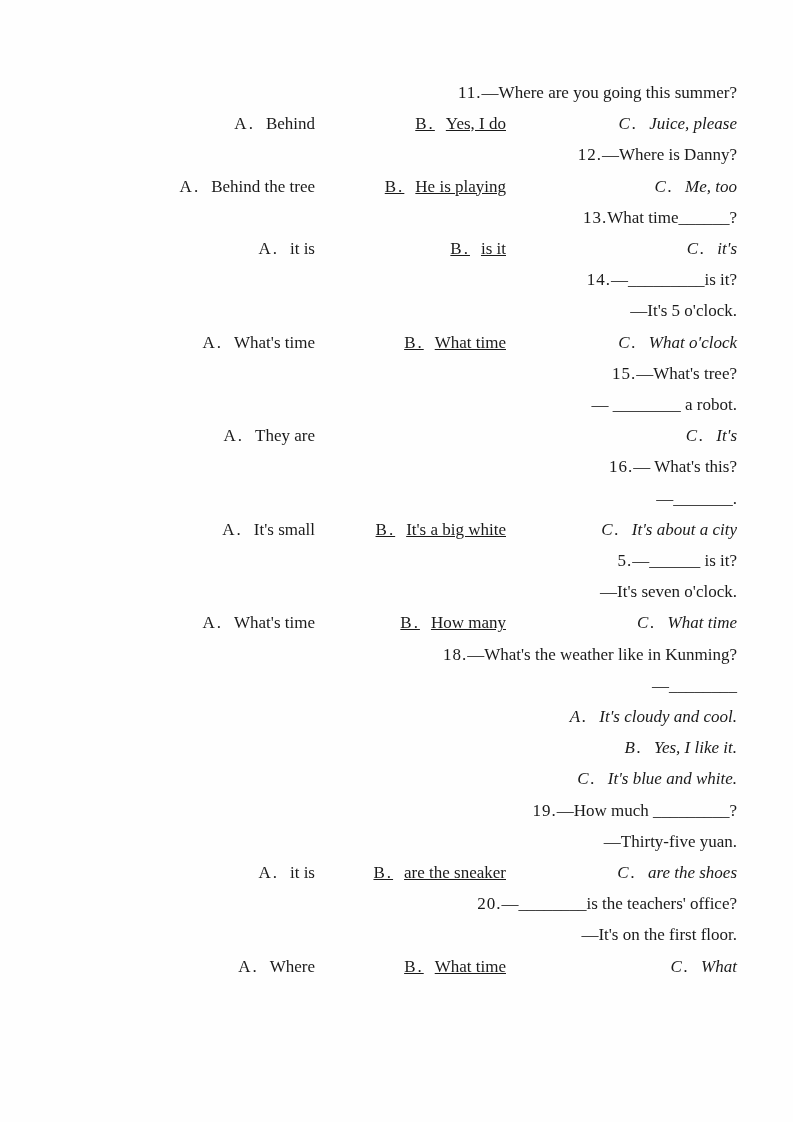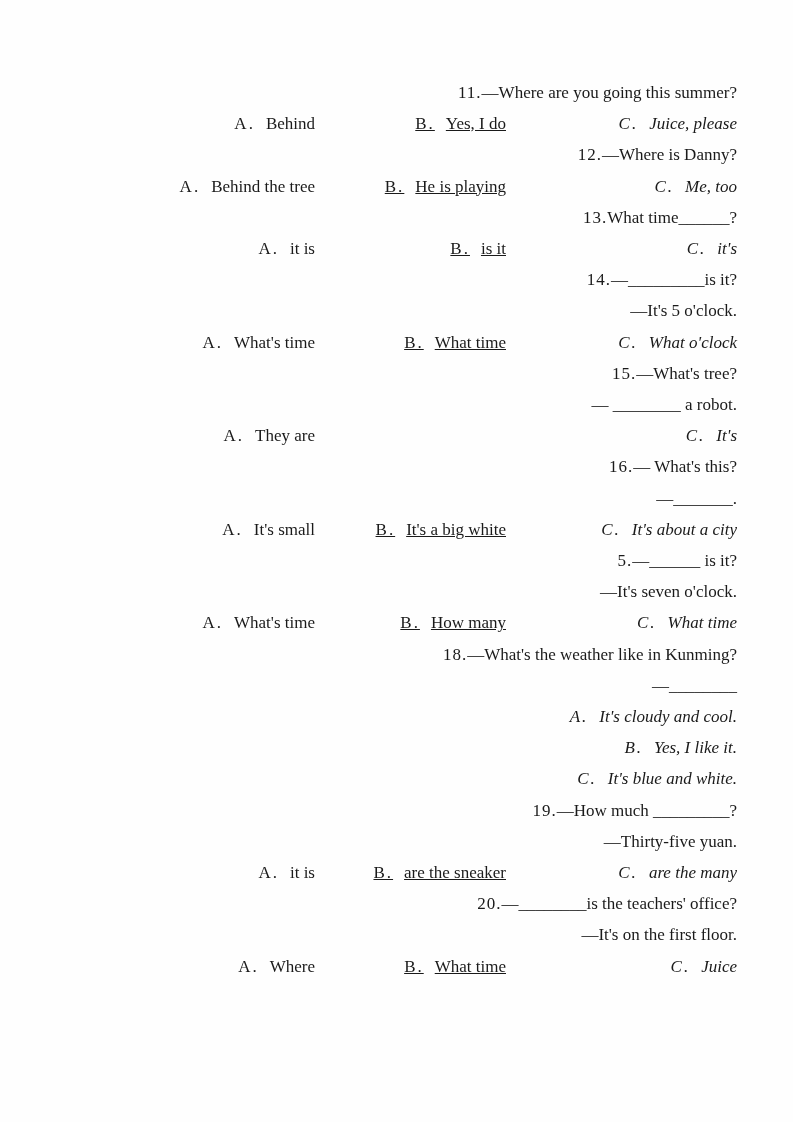--- a/index.html
+++ b/index.html
@@ -129,27 +129,27 @@
       <div class="line"><span class="letter">C.</span><span class="opt-text">It's blue and white.</span></div>
     </div>
   </div>
 
   <div class="q">
     <div class="line prompt-line"><span class="qnum">19.</span><span class="prompt">—How much _________?</span></div>
     <div class="line reply-line">—Thirty-five yuan.</div>
     <div class="line options-row">
       <span class="opt opt-a"><span class="letter">A.</span><span class="opt-text">it is</span></span>
       <span class="opt opt-b"><span class="letter">B.</span><span class="opt-text">are the sneaker</span></span>
-      <span class="opt opt-c"><span class="letter">C.</span><span class="opt-text">are the many</span></span>
+      <span class="opt opt-c"><span class="letter">C.</span><span class="opt-text">are the shoes</span></span>
     </div>
   </div>
 
   <div class="q">
     <div class="line prompt-line"><span class="qnum">20.</span><span class="prompt">—________is the teachers' office?</span></div>
     <div class="line reply-line">—It's on the first floor.</div>
     <div class="line options-row">
       <span class="opt opt-a"><span class="letter">A.</span><span class="opt-text">Where</span></span>
       <span class="opt opt-b"><span class="letter">B.</span><span class="opt-text">What time</span></span>
-      <span class="opt opt-c"><span class="letter">C.</span><span class="opt-text">Juice</span></span>
+      <span class="opt opt-c"><span class="letter">C.</span><span class="opt-text">What</span></span>
     </div>
   </div>
 
 </div>
 
 </body></html>

